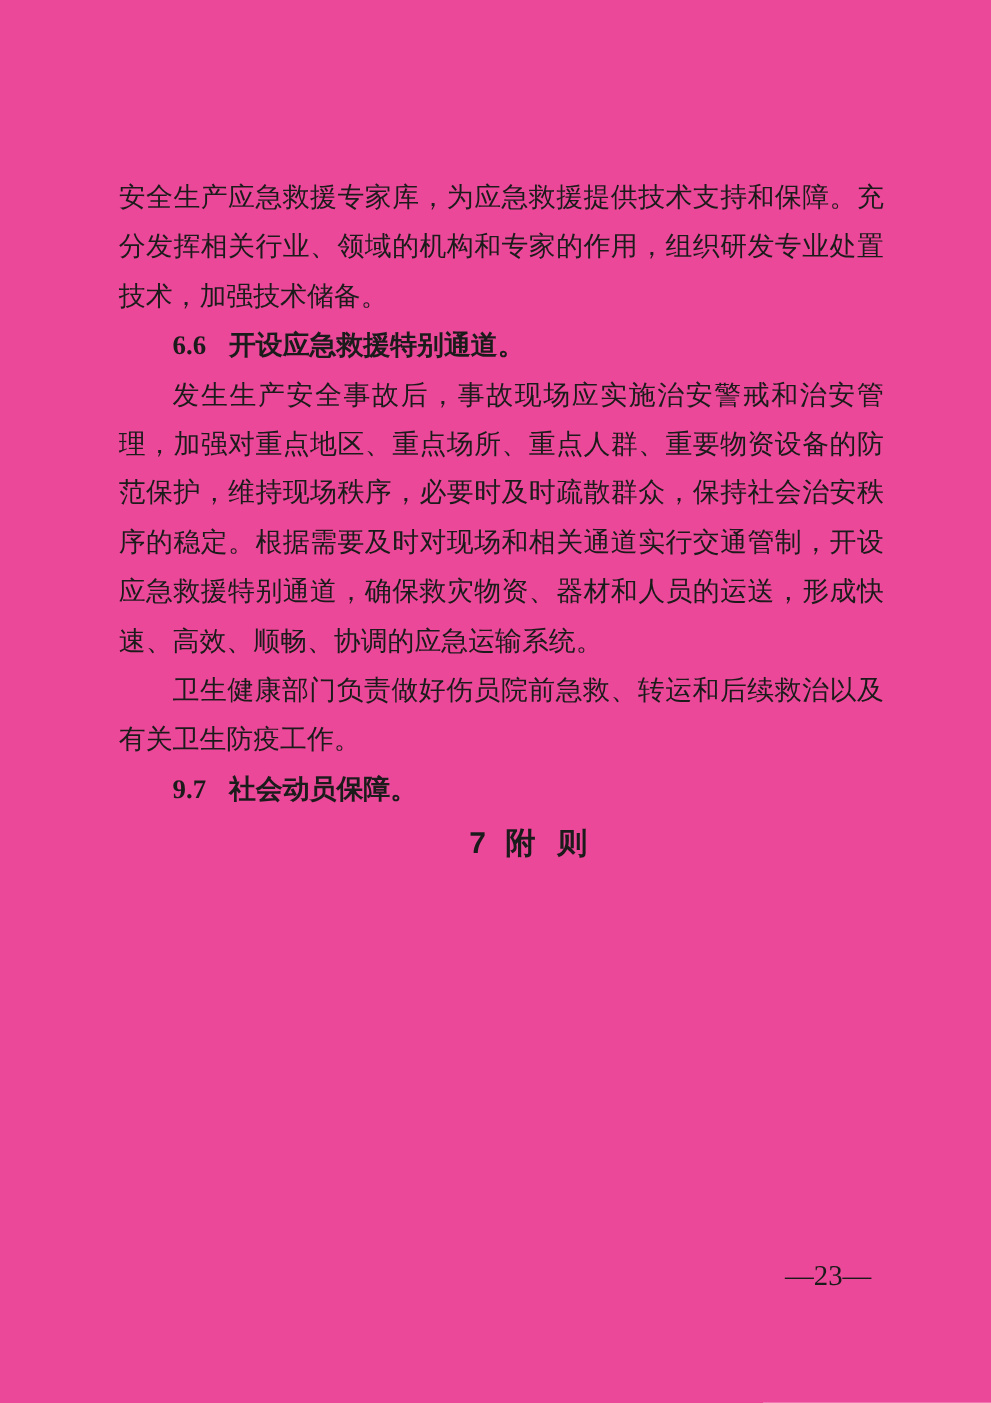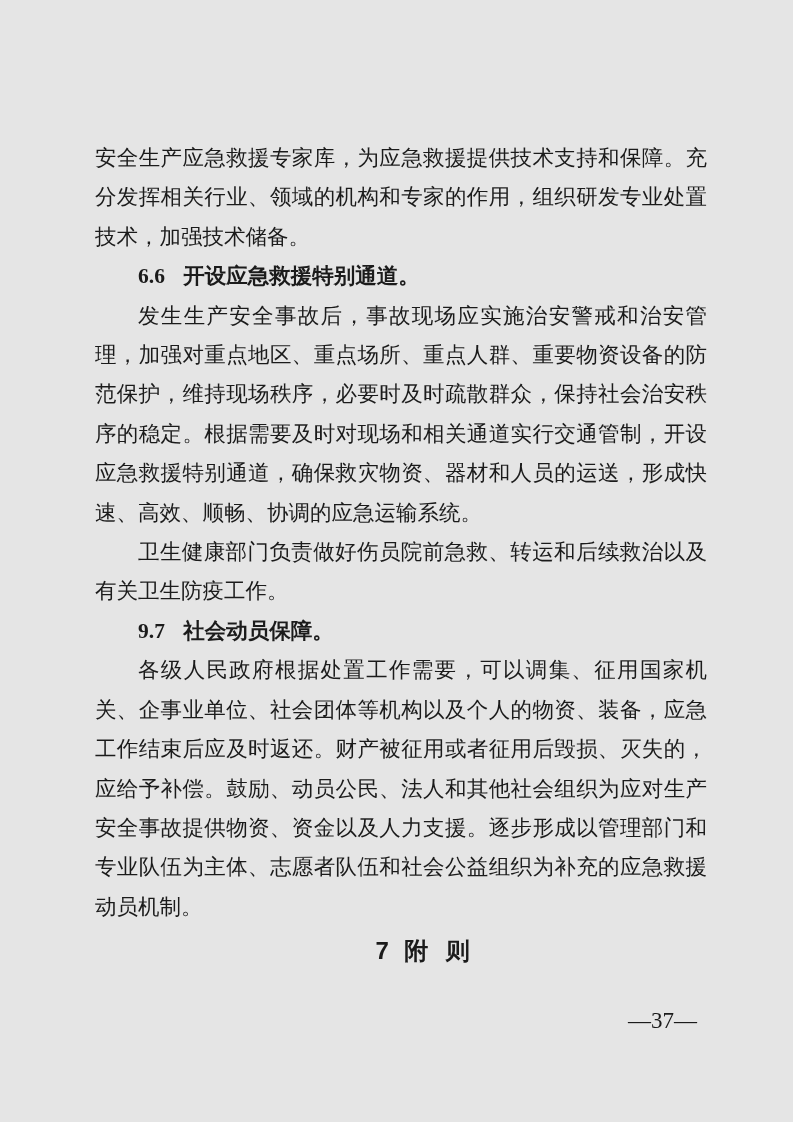--- a/index.html
+++ b/index.html
@@ -8,21 +8,21 @@
     height: 1122px;
     background: #ffffff;
     position: relative;
     overflow: hidden;
     font-family: "Liberation Serif", "DejaVu Serif", serif;
     color: #1b1b1b;
   }
   .page {
     position: absolute;
     inset: 0;
-    background: #e5e5e5;
+    background: #ec4899;
   }
   .content {
     position: absolute;
     left: 95px;
     top: 139px;
     width: 612px;
   }
   .para {
     margin: 0;
     font-size: 21.5px;
@@ -64,17 +64,16 @@
 </head>
 <body>
 
 <div class="page">
   <div class="content">
       <p class="para no-indent">安全生产应急救援专家库，为应急救援提供技术支持和保障。充分发挥相关行业、领域的机构和专家的作用，组织研发专业处置技术，加强技术储备。</p>
       <h2 class="sec-heading"><span class="num">6.6</span><span class="title">开设应急救援特别通道。</span></h2>
       <p class="para">发生生产安全事故后，事故现场应实施治安警戒和治安管理，加强对重点地区、重点场所、重点人群、重要物资设备的防范保护，维持现场秩序，必要时及时疏散群众，保持社会治安秩序的稳定。根据需要及时对现场和相关通道实行交通管制，开设应急救援特别通道，确保救灾物资、器材和人员的运送，形成快速、高效、顺畅、协调的应急运输系统。</p>
       <p class="para">卫生健康部门负责做好伤员院前急救、转运和后续救治以及有关卫生防疫工作。</p>
       <h2 class="sec-heading"><span class="num">9.7</span><span class="title">社会动员保障。</span></h2>
-      <p class="para">各级人民政府根据处置工作需要，可以调集、征用国家机关、企事业单位、社会团体等机构以及个人的物资、装备，应急工作结束后应及时返还。财产被征用或者征用后毁损、灭失的，应给予补偿。鼓励、动员公民、法人和其他社会组织为应对生产安全事故提供物资、资金以及人力支援。逐步形成以管理部门和专业队伍为主体、志愿者队伍和社会公益组织为补充的应急救援动员机制。</p>
       <h2 class="chapter-heading"><span class="num">7</span><span class="title">附 则</span></h2>
     </div>
-  <div class="page-number">—37—</div>
+  <div class="page-number">—23—</div>
 </div>
 
 </body></html>

